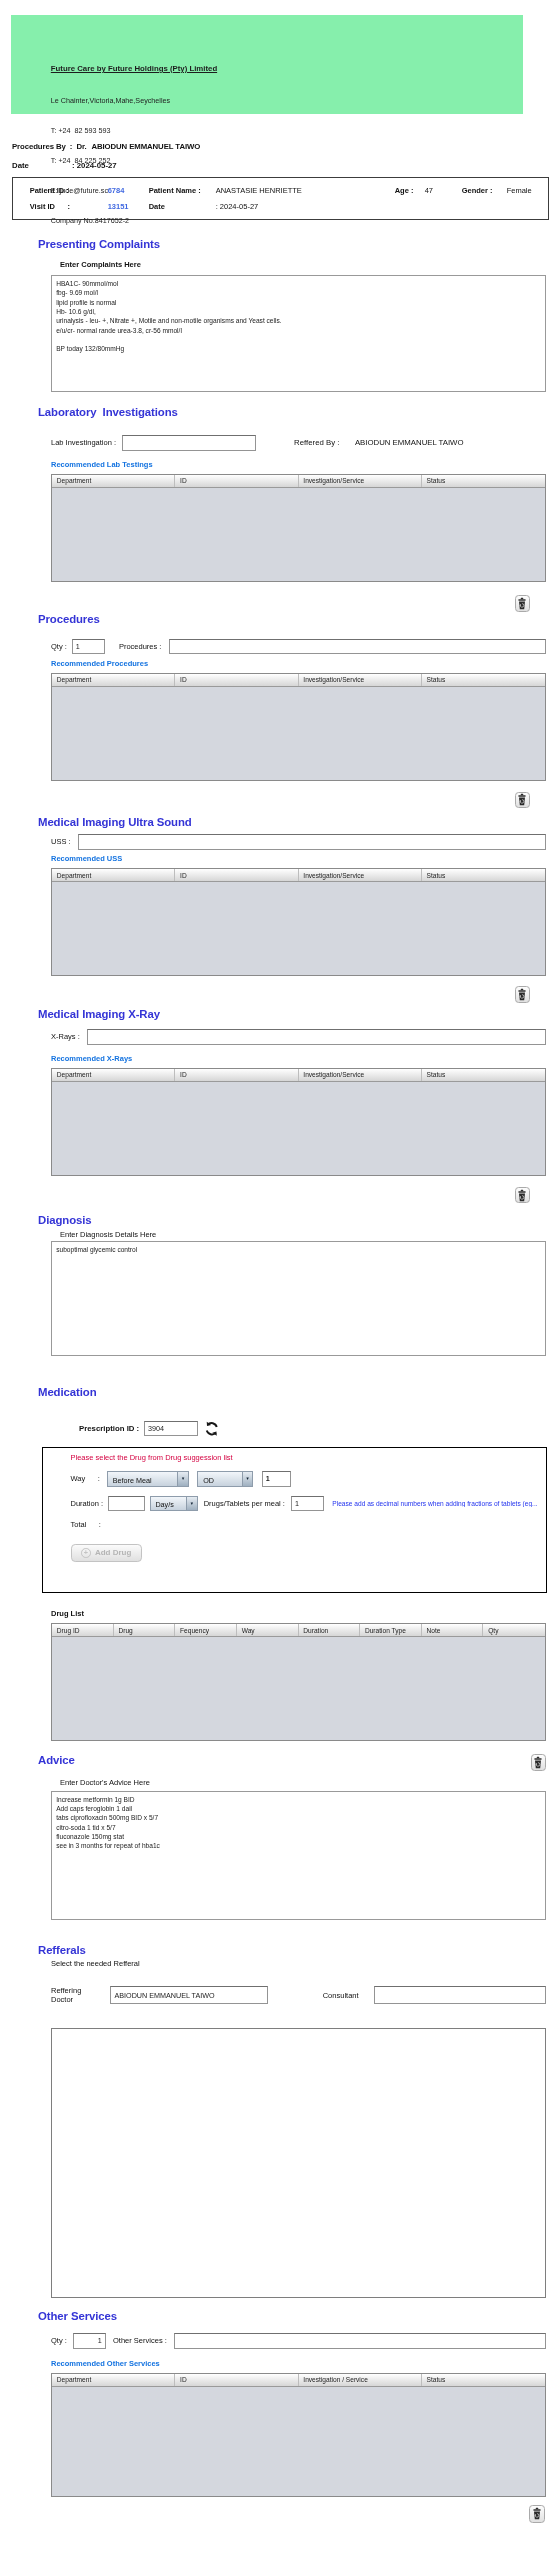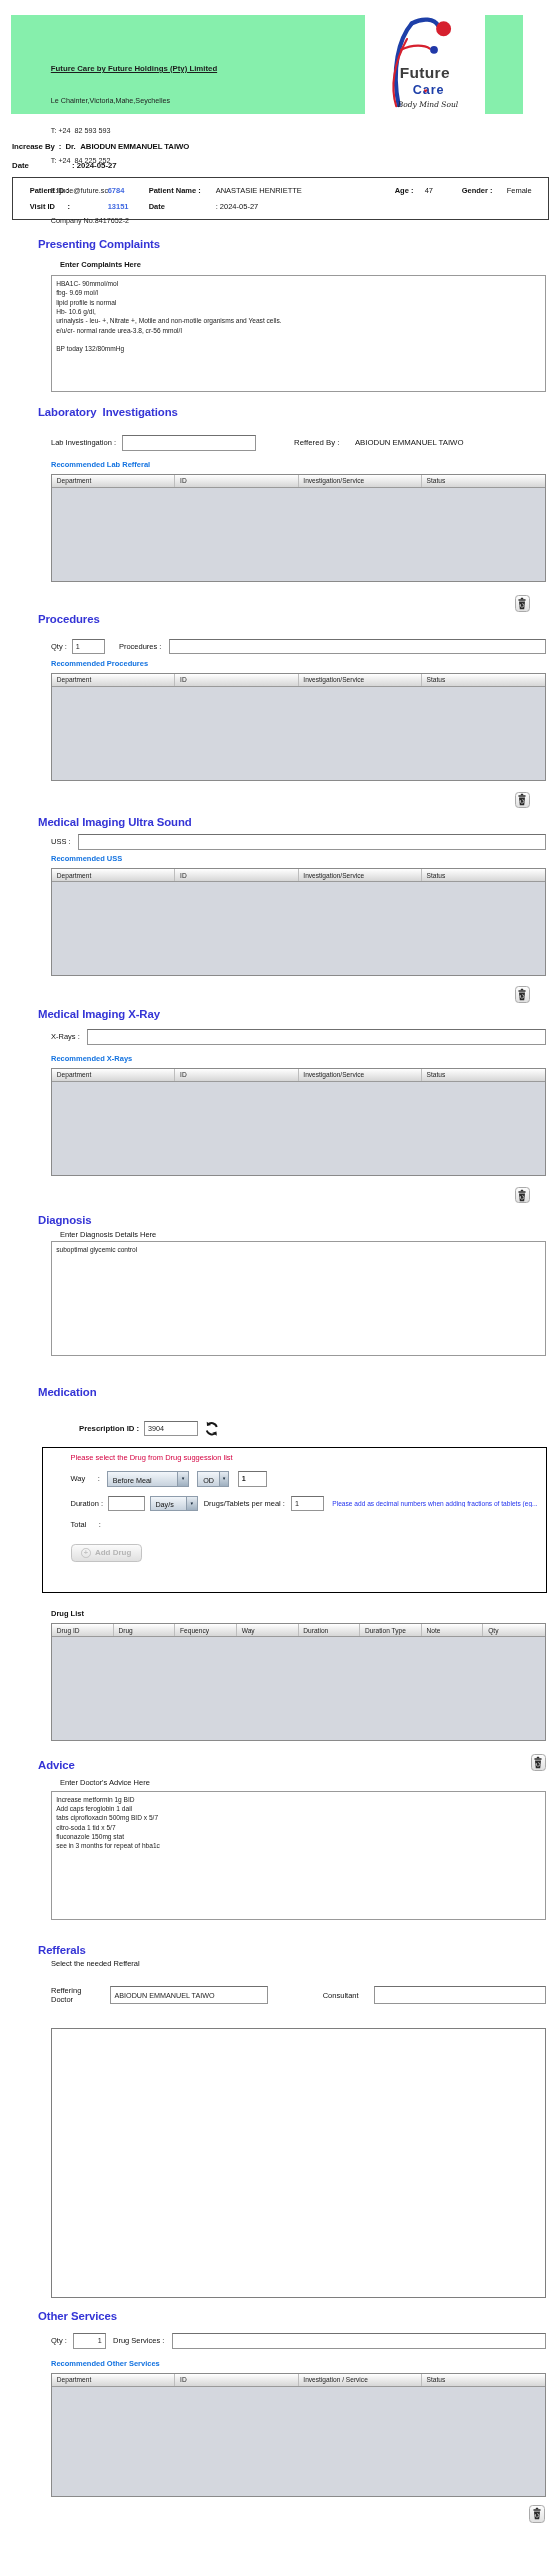--- a/index.html
+++ b/index.html
@@ -68,21 +68,21 @@
   .carrow { width:10.8px; border-left:0.6px solid #8e9cab; background:linear-gradient(#e6ecf2,#9fb0c0);
             display:flex; align-items:center; justify-content:center; font-size:4.2px; color:#123; }
   .note-blue { color:#2233ee; font-size:6.6px; margin-left:8.4px; white-space:nowrap; overflow:hidden; }
   .add-drug { display:inline-flex; align-items:center; gap:4.2px; margin-top:14.3px; padding:3.6px 9.6px;
               border:0.6px solid #c3c3c3; border-radius:4.2px; background:linear-gradient(#fbfbfb,#e0e0e0);
               color:#b5b5b5; font-weight:bold; font-size:8px; font-family:inherit; cursor:pointer; }
   .plus-circ { width:9.6px; height:9.6px; border:1.2px solid #c4c4c4; border-radius:50%; display:flex;
                align-items:center; justify-content:center; color:#c4c4c4; font-size:7.2px; font-weight:bold; }
 
   .listbox { margin-left:51px; width:495px; height:270px; border:0.6px solid #7e7e7e; background:#fff; }
-  .adv-head { margin-left:38px; width:508px; display:flex; justify-content:space-between; align-items:flex-end; }
+  .adv-head { margin-left:38px; width:508px; display:flex; justify-content:space-between; align-items:flex-start; }
 
   .qty-right { text-align:right; }
   svg { display:block; }
 </style>
 </head>
 <body>
 
 <svg width="0" height="0" style="position:absolute">
   <symbol id="trash-sym" viewBox="0 0 24 26">
     <rect x="9.5" y="1.5" width="5" height="3" rx="1" fill="#2b2b2b"></rect>
@@ -95,38 +95,24 @@
 
 <div class="header-box">
   <div class="company-info">
     <div class="company-name">Future Care by Future Holdings (Pty) Limited</div>
     <div>Le Chainter,Victoria,Mahe,Seychelles</div>
     <div>T: +24  82 593 593</div>
     <div>T: +24  84 225 252</div>
     <div>E: jude@future.sc</div>
     <div>Company No.8417652-2</div>
   </div>
-  <div class="logo-box">
-    <svg width="120" height="96" viewBox="0 0 200 160">
-      <path d="M78,14 C56,40 44,90 56,150" fill="none" stroke="#1d3fa8" stroke-width="7" stroke-linecap="round"></path>
-      <path d="M70,40 C48,80 42,120 52,152" fill="none" stroke="#d6202e" stroke-width="3.5" stroke-linecap="round"></path>
-      <path d="M78,14 C96,4 116,6 122,18" fill="none" stroke="#1d3fa8" stroke-width="7" stroke-linecap="round"></path>
-      <circle cx="131" cy="23" r="12.5" fill="#d6202e"></circle>
-      <path d="M60,58 C80,48 100,50 108,56" fill="none" stroke="#d6202e" stroke-width="3.5" stroke-linecap="round"></path>
-      <circle cx="115" cy="58" r="6.5" fill="#2038a8"></circle>
-    </svg>
-    <div class="logo-future">Future</div>
-    <div class="logo-care">Care</div>
-    <div class="logo-heart">♥</div>
-    <div class="logo-tagline">Body Mind Soul</div>
-  </div>
 </div>
 
 <div class="consulted-row">
-  <span class="pre">Increase By  :  Dr.</span>
+  <span class="pre">Procedures By  :  Dr.</span>
   <span class="val">ABIODUN EMMANUEL TAIWO</span>
 </div>
 <div class="date-row">
   <span class="lbl">Date</span>
   <span>: 2024-05-27</span>
 </div>
 
 <div class="patient-box">
   <div class="p-row">
     <span class="p-bold w88">Patient ID :</span>
@@ -157,21 +143,21 @@
 
 BP today 132/80mmHg</textarea>
 
 <div class="sec-title pre" style="margin-top:14.3px">Laboratory  Investigations</div>
 <div class="row" style="margin-top:16.7px">
   <span>Lab Investingation :</span>
   <input class="tb" style="width: 134px; margin-left: 6px;">
   <span style="margin-left:38px;font-size:7.8px">Reffered By :</span>
   <span style="margin-left:15.5px;font-size:7.8px">ABIODUN EMMANUEL TAIWO</span>
 </div>
-<div class="reco" style="margin-top:9.6px">Recommended Lab Refferal</div>
+<div class="reco" style="margin-top:9.6px">Recommended Lab Testings</div>
 <div class="grid" style="margin-top:4.8px">
   <div class="ghead">
     <div class="gcell c4">Department</div>
     <div class="gcell c4">ID</div>
     <div class="gcell c4">Investigation/Service</div>
     <div class="gcell c4">Status</div>
   </div>
   <div class="gbody155"></div>
 </div>
 <div class="trash-row mr28" style="margin-top:13px">
@@ -272,21 +258,21 @@
 </div>
 
 <div class="med-box" style="margin-top:10.8px">
   <div class="warn">Please select the Drug from Drug suggession list</div>
   <div class="m-row">
     <span class="m-lbl">Way      :</span>
     <div class="combo" style="width:82px;margin-left:7.2px">
       <span class="ctext" style="flex:1">Before Meal</span>
       <span class="carrow">▼</span>
     </div>
-    <div class="combo" style="width:32px;margin-left:8.4px">
+    <div class="combo" style="width:56px;margin-left:8.4px">
       <span class="ctext" style="flex:1">OD</span>
       <span class="carrow">▼</span>
     </div>
     <input class="tb" style="width: 29px; margin-left: 8.4px; font-weight: bold;" value="1">
   </div>
   <div class="m-row">
     <span class="m-lbl">Duration :</span>
     <input class="tb" style="width: 37px; margin-left: 4.8px;">
     <div class="combo" style="width:48px;margin-left:4.8px">
       <span class="ctext" style="flex:1">Day/s</span>
@@ -343,21 +329,21 @@
   <input class="tb" style="width: 160px; height: 18px; margin-left: 6px;" value="ABIODUN EMMANUEL TAIWO">
   <span style="margin-left:55px">Consultant</span>
   <input class="tb" style="width: 175px; height: 18px; margin-left: 15.5px;">
 </div>
 <div class="listbox" style="margin-top:24px"></div>
 
 <div class="sec-title" style="margin-top:12px">Other Services</div>
 <div class="row" style="margin-top:10.8px">
   <span>Qty :</span>
   <input class="tb qty-right" style="width: 33px; margin-left: 6px;" value="1">
-  <span style="margin-left:7.2px">Drug Services :</span>
+  <span style="margin-left:7.2px">Other Services :</span>
   <input class="tb" style="flex: 1 1 0%; margin-left: 7.2px;">
 </div>
 <div class="reco" style="margin-top:10.2px">Recommended Other Services</div>
 <div class="grid" style="margin-top:4.8px">
   <div class="ghead">
     <div class="gcell c4">Department</div>
     <div class="gcell c4">ID</div>
     <div class="gcell c4">Investigation / Service</div>
     <div class="gcell c4">Status</div>
   </div>

